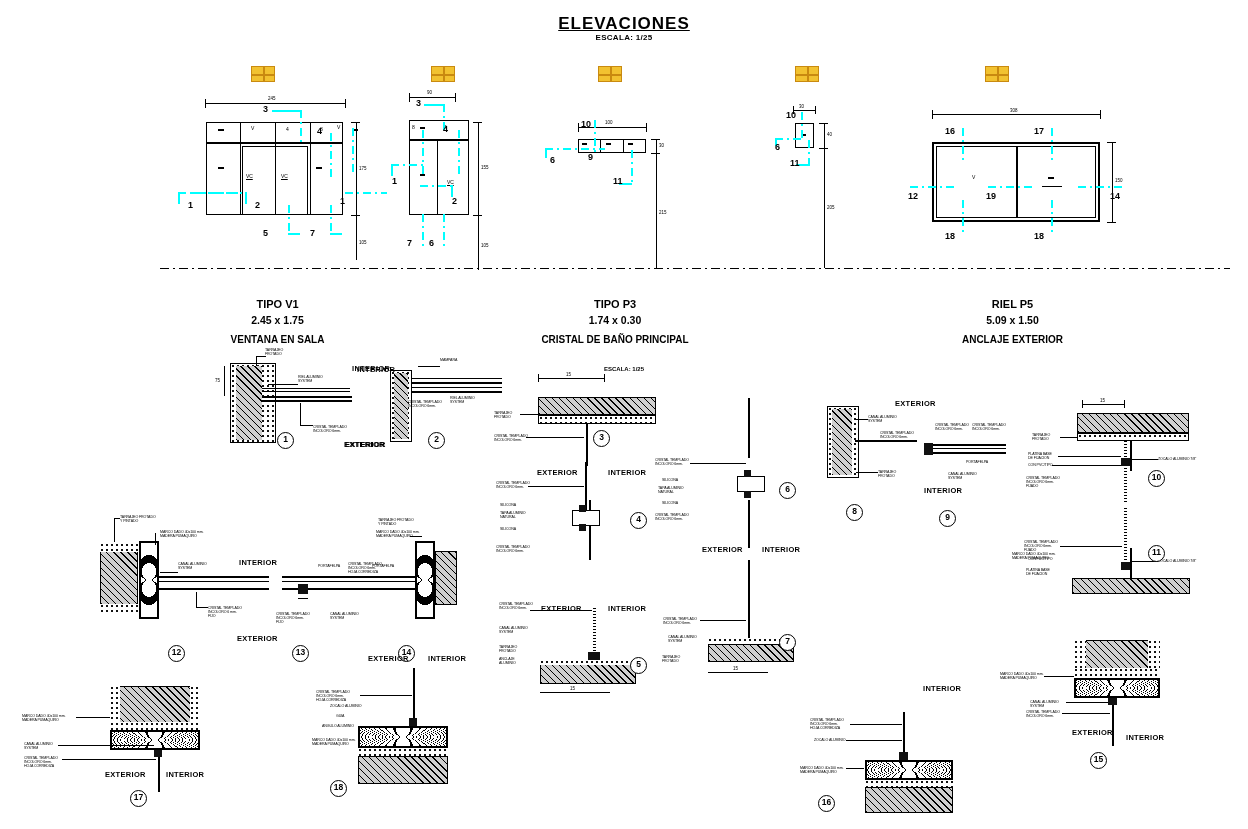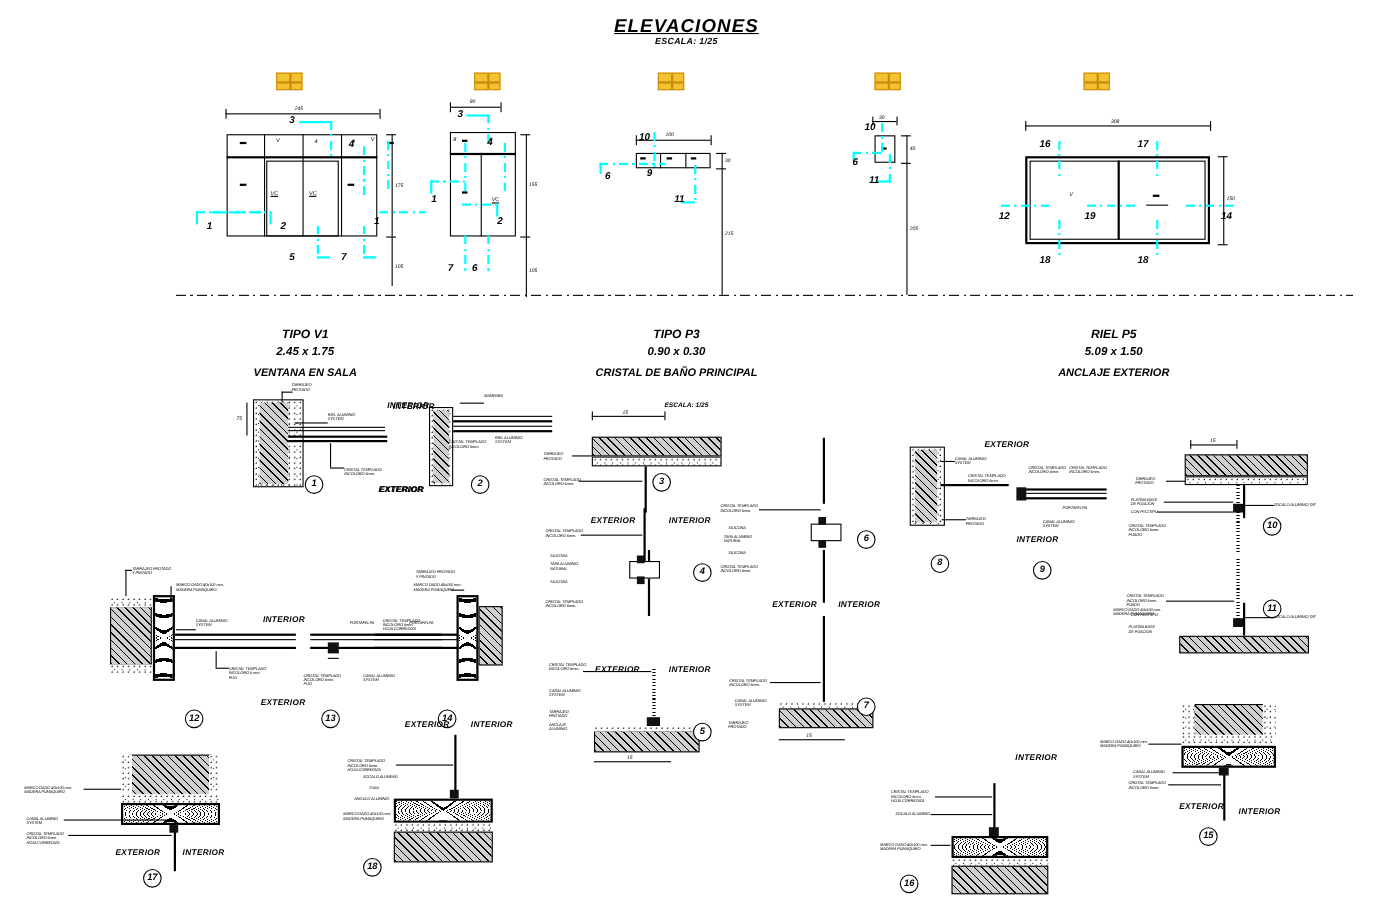--- a/index.html
+++ b/index.html
@@ -1,18 +1,18 @@
 <!DOCTYPE html>
 <html><head>
 <meta charset="utf-8">
 <style>
   html,body{margin:0;padding:0;background:#ffffff;}
   body{width:1248px;height:829px;position:relative;overflow:hidden;
        font-family:"Liberation Sans",sans-serif;color:#000;}
-  .sheet{position:absolute;inset:0;font-style:italic;}
+  .sheet{position:absolute;inset:0;}
   .abs{position:absolute;}
   
   .main-title{font-size:17px;font-weight:bold;letter-spacing:1px;
       text-decoration:underline;text-align:center;white-space:nowrap;}
   .main-sub{font-size:8px;font-weight:bold;text-align:center;white-space:nowrap;letter-spacing:.3px;}
   .elev-cap{font-size:11px;font-weight:bold;text-align:center;white-space:nowrap;line-height:16px;}
   .elev-cap .l2{font-size:10.5px;}
   .elev-cap .l3{font-size:10px;}
   
   .ln{position:absolute;background:#000;}
@@ -258,21 +258,21 @@
     <div class="cnum" style="left:1034px;top:231px;">18</div>
   </div>
 
   <div class="abs elev-cap" style="left:195px;top:296px;width:165px;">
     <div>TIPO  V1</div>
     <div class="l2">2.45 x 1.75</div>
     <div class="l3" style="margin-top:4px;">VENTANA EN SALA</div>
   </div>
   <div class="abs elev-cap" style="left:520px;top:296px;width:190px;">
     <div>TIPO  P3</div>
-    <div class="l2">0.90 x 0.30</div>
+    <div class="l2">1.74 x 0.30</div>
     <div class="l3" style="margin-top:4px;">CRISTAL DE BAÑO PRINCIPAL</div>
   </div>
   <div class="abs elev-cap" style="left:925px;top:296px;width:175px;">
     <div>RIEL  P5</div>
     <div class="l2">5.09 x 1.50</div>
     <div class="l3" style="margin-top:4px;">ANCLAJE EXTERIOR</div>
   </div>
 
   <div>
     <div class="abs hagg" style="left:230px;top:363px;width:46px;height:80px;border:1px solid #000;box-sizing:border-box;"></div>

